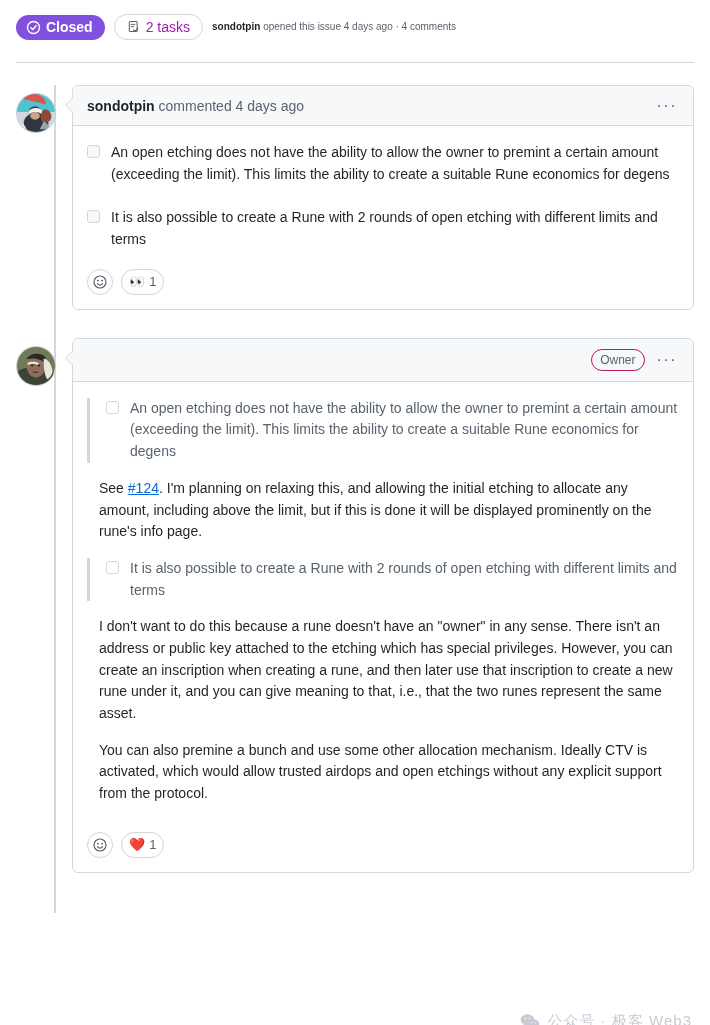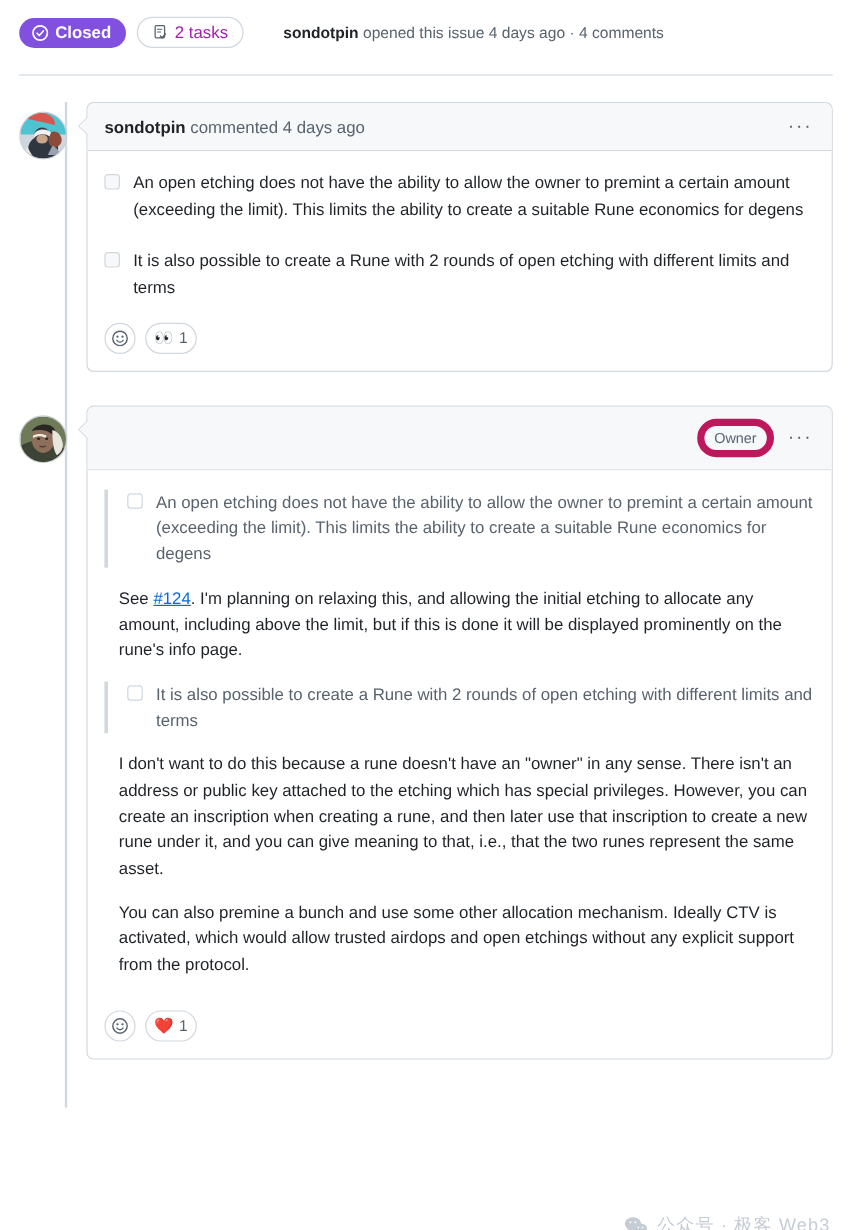--- a/index.html
+++ b/index.html
@@ -31,21 +31,21 @@
   .state-badge svg { display: block; }
 
   .tasks-pill {
     display: inline-flex; align-items: center; gap: 5px;
     border: 1px solid #d0d7de; border-radius: 2em;
     padding: 5px 12px; font-size: 14px; color: #a21caf;
     background: #fff; line-height: 1;
   }
   .tasks-pill svg { display: block; }
 
-  .meta-text { font-size: 13px; color: #59636e; line-height: 1; margin-left: 24px; }
+  .meta-text { font-size: 10px; color: #59636e; line-height: 1; }
   .meta-text b { color: #1f2328; font-weight: 600; }
 
   .hr { height: 1px; background: #d1d9e0; margin: 22px 0 0 0; }
 
   
   .timeline { position: relative; margin-top: 22px; }
   .timeline::before {
     content: ""; position: absolute; left: 38px; top: 0; bottom: -40px;
     width: 2px; background: #d1d9e0; z-index: 0;
   }
@@ -82,21 +82,21 @@
     display: flex; align-items: center;
     background: #f6f8fa; border-bottom: 1px solid #d1d9e0;
     border-radius: 5px 5px 0 0;
     padding: 10px 14px; font-size: 14px; color: #59636e;
     min-height: 40px;
   }
   .comment-header .author { font-weight: 600; color: #1f2328; }
   .comment-header .hdr-text { white-space: nowrap; }
   .header-right { margin-left: auto; display: flex; align-items: center; gap: 10px; }
   .owner-badge {
-    border: 6px solid #be185d; border-radius: 2em;
+    border: 1px solid #be185d; border-radius: 2em;
     padding: 2px 8px; font-size: 12px; color: #59636e; line-height: 16px;
   }
   .kebab { color: #59636e; font-size: 16px; letter-spacing: 1.5px; line-height: 1;
            padding: 0 2px; cursor: pointer; }
 
   .comment-body { padding: 16px 14px 6px 14px; font-size: 14px; line-height: 1.55; }
   .comment-body p { margin: 0 0 15px 12px; }
   .comment-body a { color: #0969da; text-decoration: underline; }
 
   

